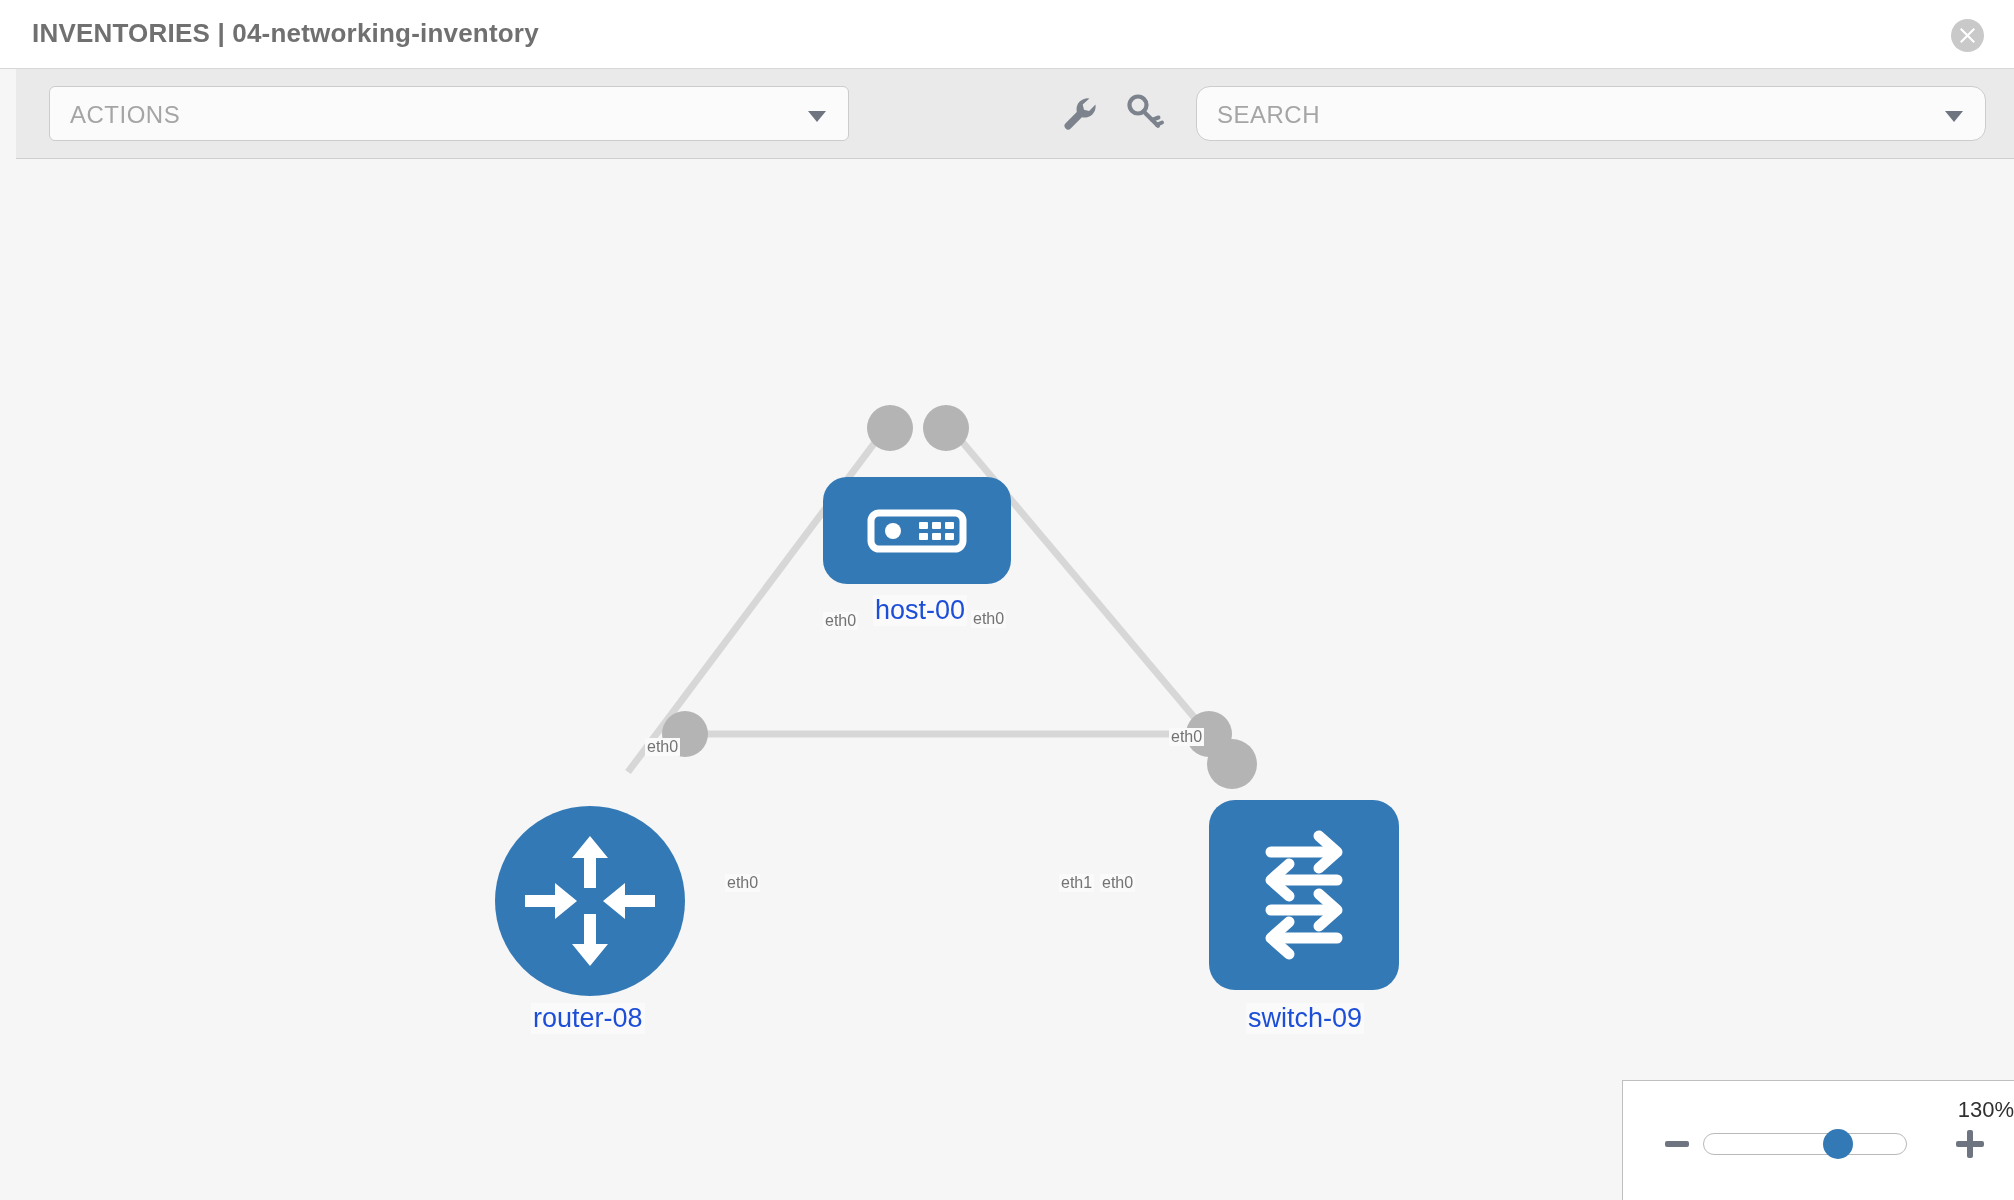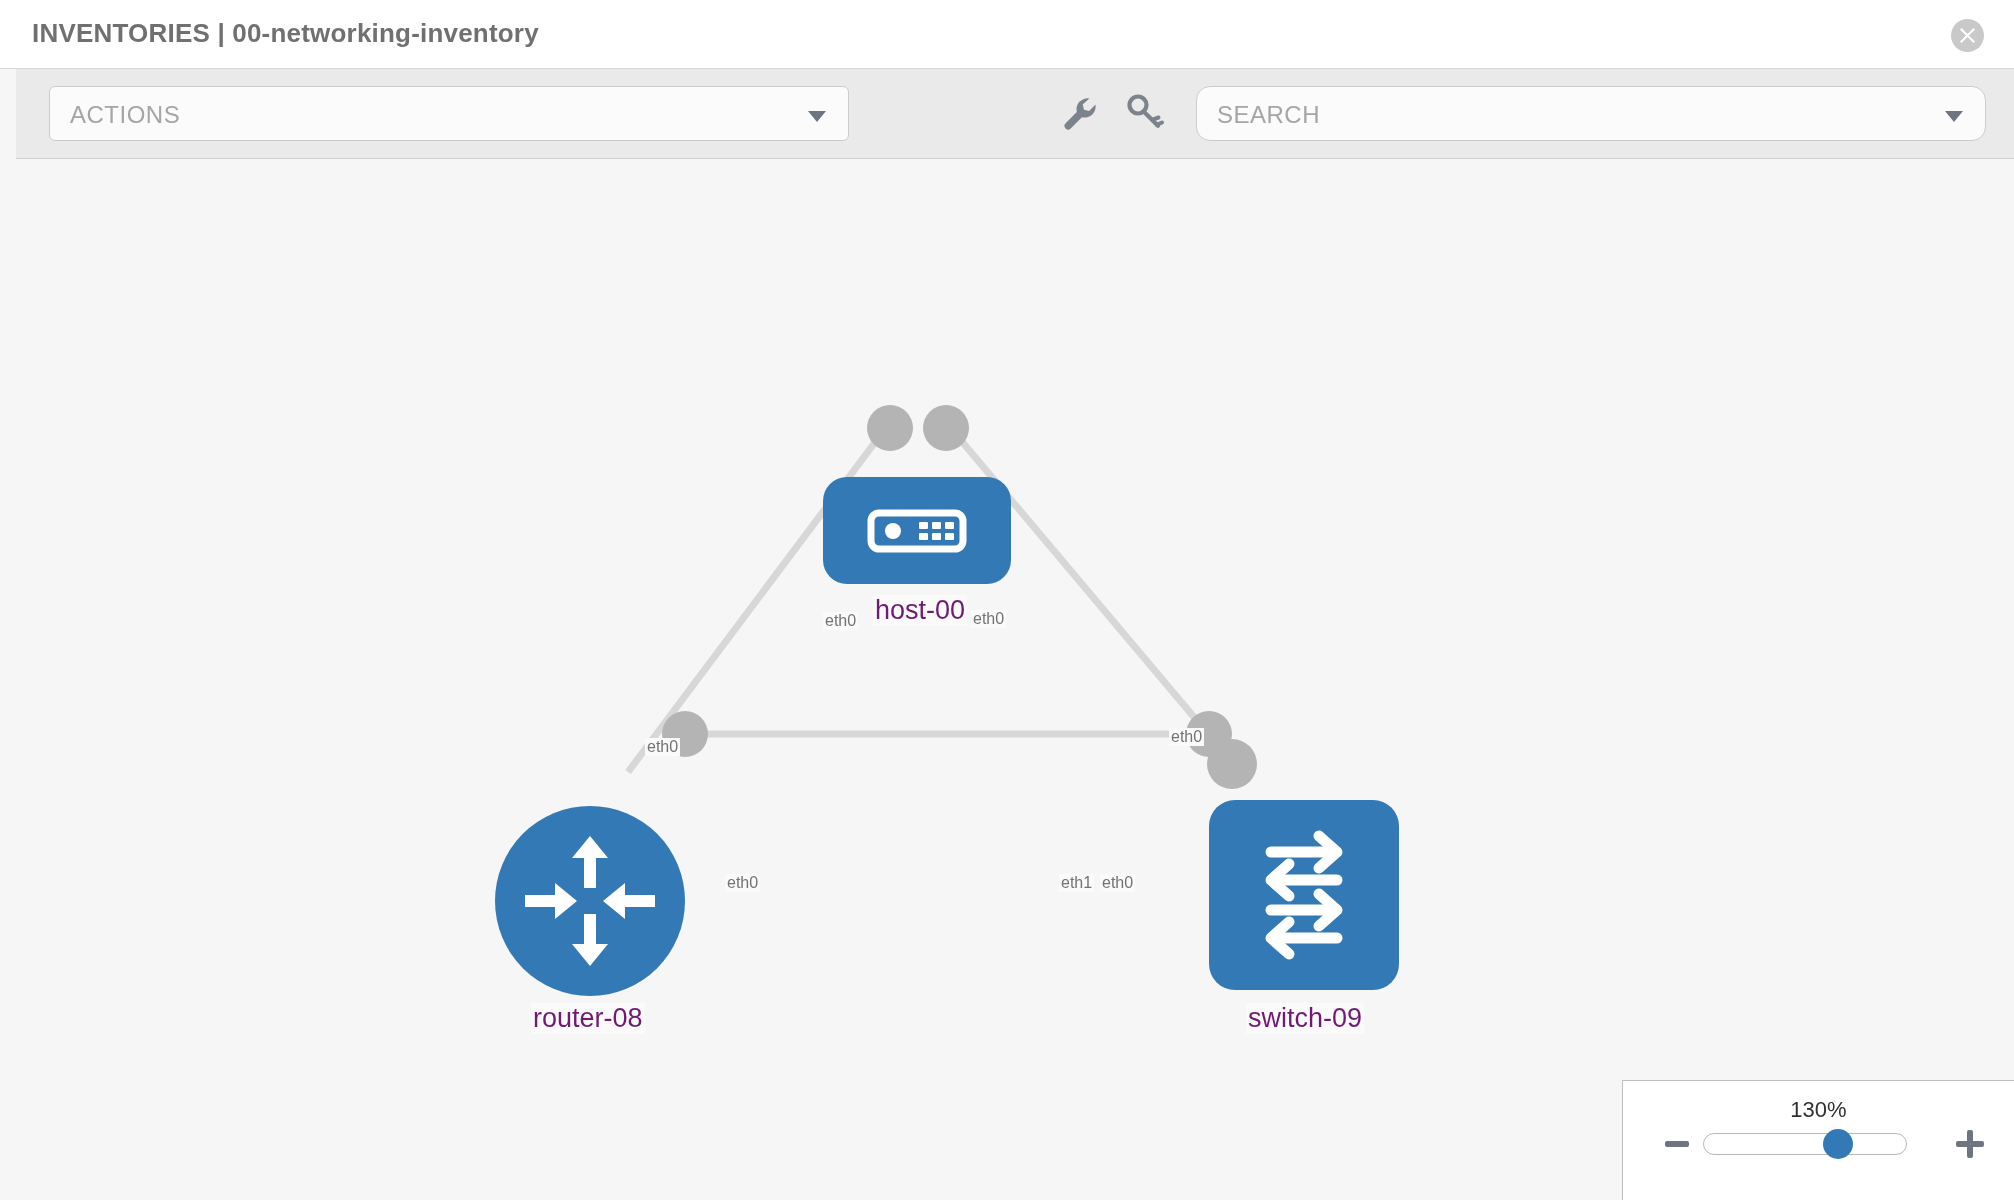--- a/index.html
+++ b/index.html
@@ -132,21 +132,21 @@
   .node-switch {
     left: 1209px; top: 640px;
     width: 190px; height: 190px;
     background: #3379b6;
     border-radius: 26px;
   }
 
   .node-label {
     position: absolute;
     font-size: 27px;
-    color: #701a75;
+    color: #1d4ed8;
     background: #fafafa;
     white-space: nowrap;
     padding: 0 2px;
   }
   .lbl-host   { left: 873px; top: 435px; }
   .lbl-router { left: 531px; top: 843px; }
   .lbl-switch { left: 1246px; top: 843px; }
 
   .edge-label {
     position: absolute;
@@ -170,21 +170,21 @@
     left: 1622px; top: 1080px;
     width: 392px; height: 120px;
     background: #ffffff;
     border: 1px solid #bfbfbf;
     border-bottom: none;
     border-right: none;
   }
   .zoom-value {
     position: absolute;
     left: 0; right: 0; top: 16px;
-    text-align: center;
+    text-align: right;
     font-size: 22px;
     color: #303030;
   }
   .zoom-minus {
     position: absolute;
     left: 42px; top: 60px;
     width: 24px; height: 6px;
     background: #6e7580;
     border-radius: 2px;
     cursor: pointer;
@@ -221,21 +221,21 @@
     background: #3379b6;
     cursor: grab;
   }
 </style>
 </head>
 <body>
 
 <div id="app">
 
   <div class="titlebar">
-    <div class="title-text">INVENTORIES | 00-networking-inventory</div>
+    <div class="title-text">INVENTORIES | 04-networking-inventory</div>
     <div class="close-btn">
       <svg width="33" height="33" viewBox="0 0 33 33">
         <path d="M10.5 9 L16.5 15 L22.5 9 L24 10.5 L18 16.5 L24 22.5 L22.5 24 L16.5 18 L10.5 24 L9 22.5 L15 16.5 L9 10.5 Z" fill="#ffffff"></path>
       </svg>
     </div>
   </div>
 
   <div class="toolbar">
 
     <div class="actions-select">

